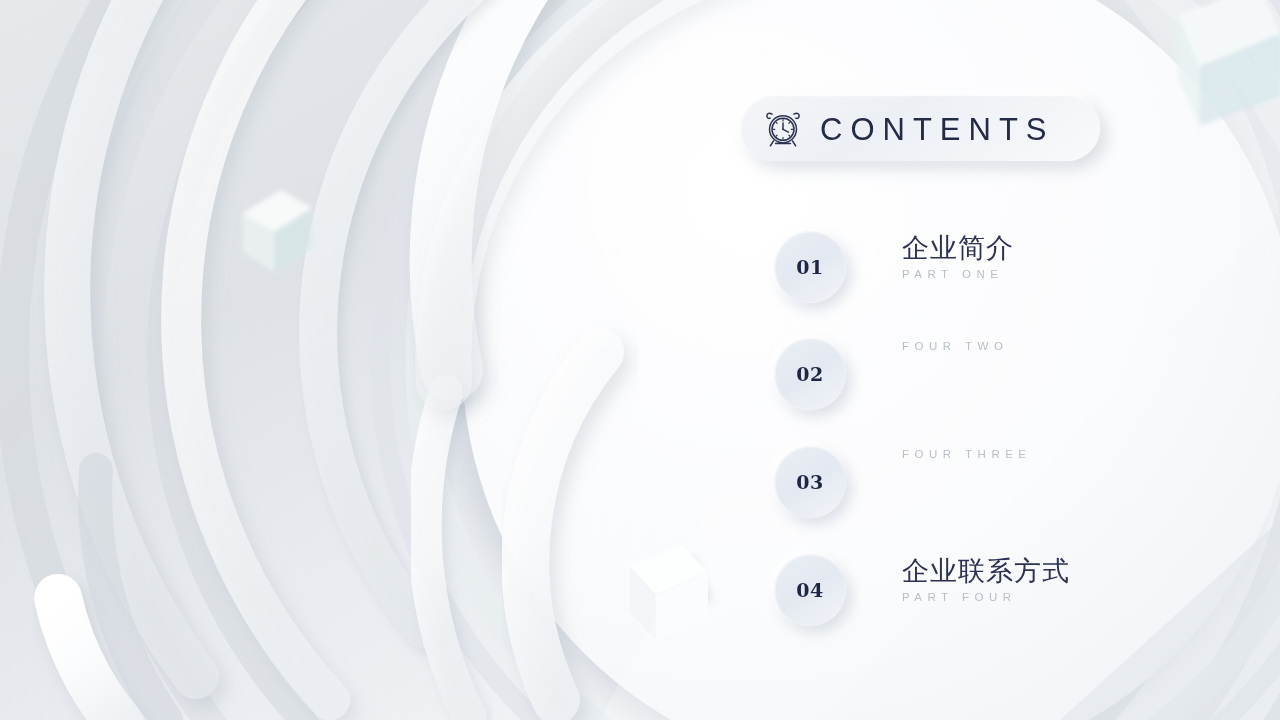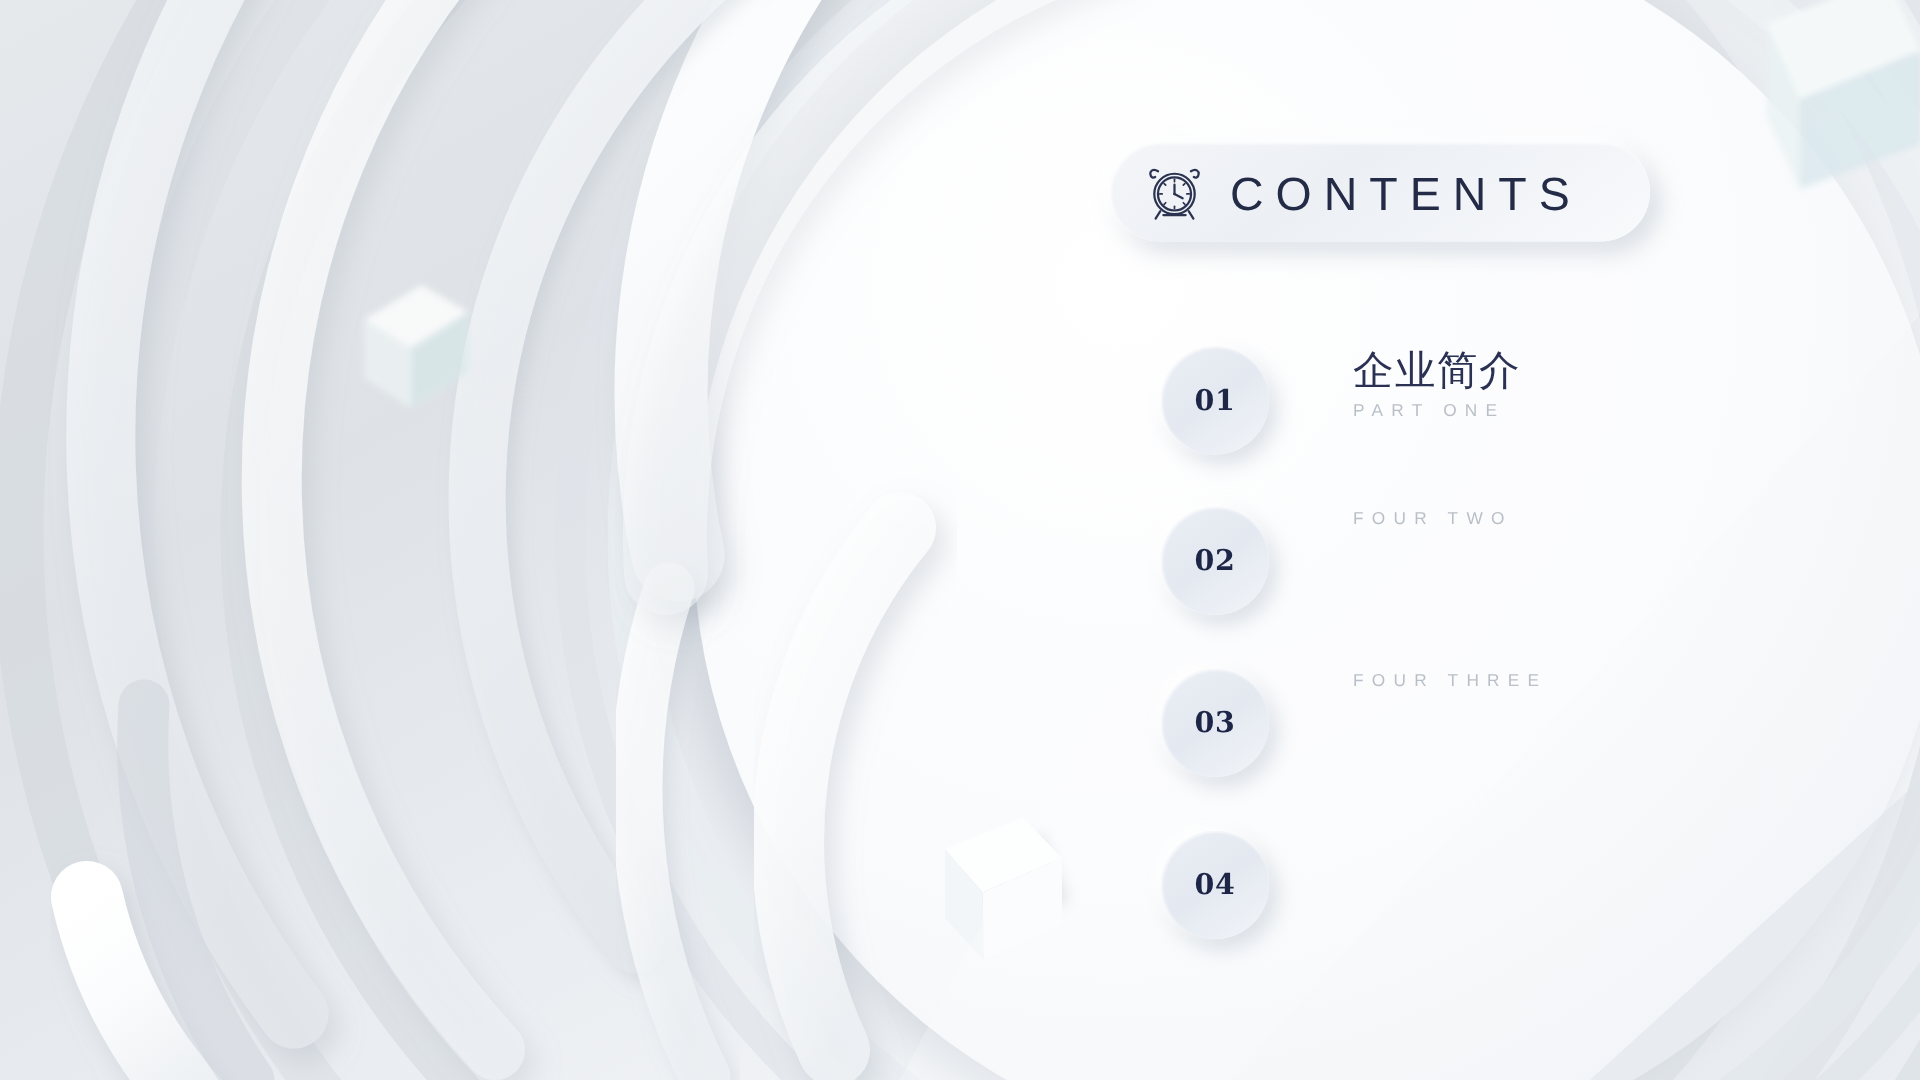--- a/index.html
+++ b/index.html
@@ -286,17 +286,21 @@
         </div>
         <div class="toc-text">
           <div class="toc-en">FOUR THREE</div>
         </div>
       </div>
 
       <div class="toc-item">
         <div class="num-circle">
           <span class="num-text">04</span>
         </div>
+        <div class="toc-text">
+          <div class="toc-zh">企业联系方式</div>
+          <div class="toc-en">PART FOUR</div>
+        </div>
       </div>
 
     </div>
   </div>
 </div>
 
 </body></html>

